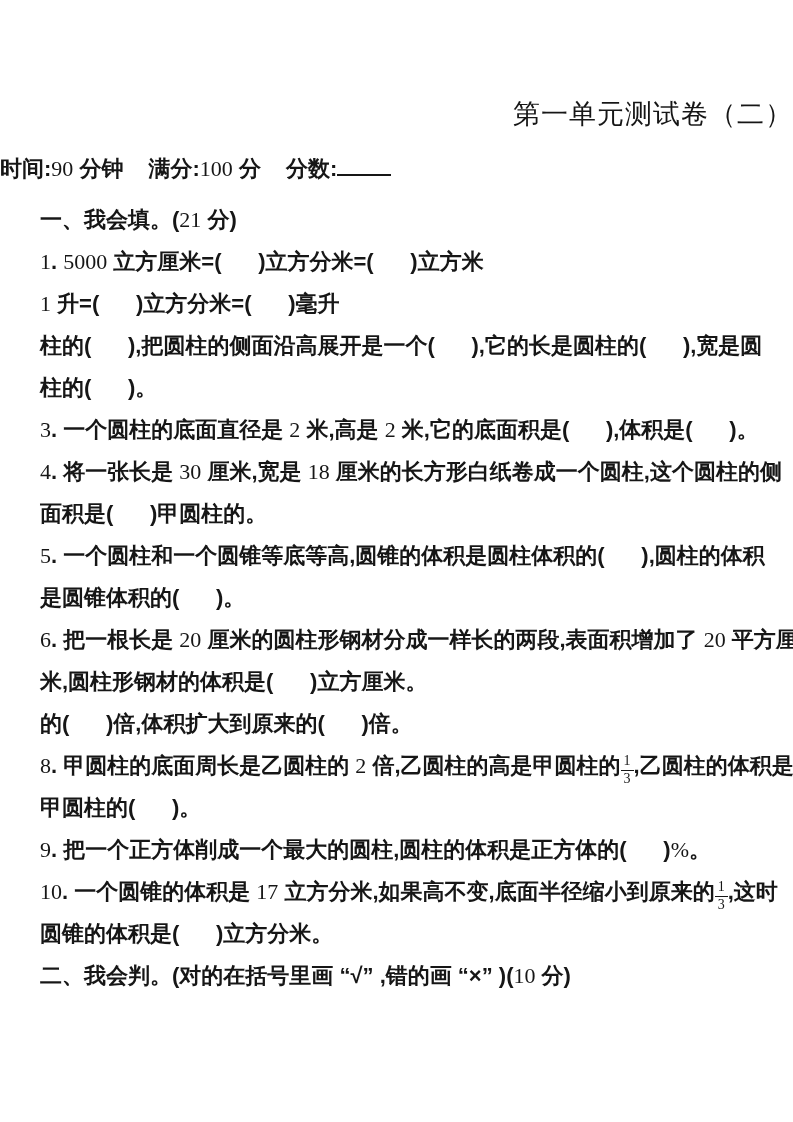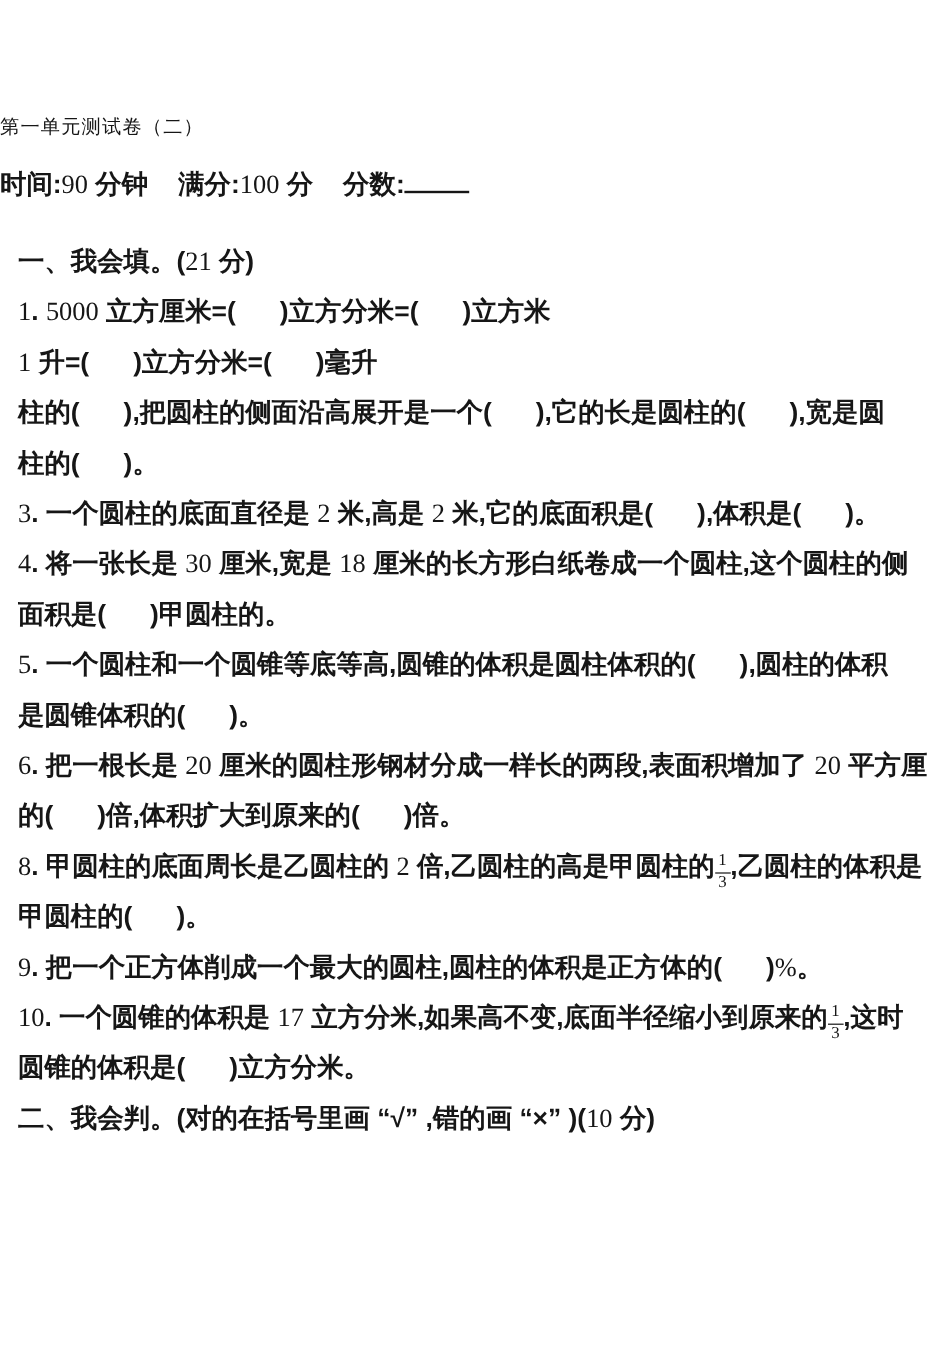--- a/index.html
+++ b/index.html
@@ -8,45 +8,45 @@
     height: 1122px;
     background: #ffffff;
     color: #161616;
     font-family: "Liberation Sans", "DejaVu Sans", sans-serif;
     overflow: hidden;
   }
   .page { position: relative; width: 793px; height: 1122px; }
 
   .title {
     margin: 96px 0 0 0;
-    text-align: left;
+    text-align: right;
     font-family: "Liberation Serif", "DejaVu Serif", serif;
     font-weight: 400;
-    font-size: 16px;
+    font-size: 27px;
     letter-spacing: 1px;
   }
 
   .meta {
     margin-top: 22px;
     padding-right: 30px;
     font-weight: 700;
     font-size: 22px;
     white-space: pre;
   }
   .meta .gap { margin-left: 25px; }
   .score-blank {
     display: inline-block;
     width: 54px;
     height: 0.9em;
     border-bottom: 2px solid #161616;
   }
 
   .content {
-    margin-top: 28px;
-    padding-left: 15px;
+    margin-top: 15px;
+    padding-left: 40px;
     padding-right: 18px;
   }
   .line {
     height: 42px;
     line-height: 42px;
     font-size: 22px;
     font-weight: 700;
     white-space: pre;
   }
 
@@ -90,20 +90,21 @@
 
     <div class="line"><span class="num">3</span>. 一个圆柱的底面直径是 <span class="num">2</span> 米,高是 <span class="num">2</span> 米,它的底面积是(      ),体积是(      )。</div>
 
     <div class="line"><span class="num">4</span>. 将一张长是 <span class="num">30</span> 厘米,宽是 <span class="num">18</span> 厘米的长方形白纸卷成一个圆柱,这个圆柱的侧</div>
     <div class="line">面积是(      )甲圆柱的。</div>
 
     <div class="line"><span class="num">5</span>. 一个圆柱和一个圆锥等底等高,圆锥的体积是圆柱体积的(      ),圆柱的体积</div>
     <div class="line">是圆锥体积的(      )。</div>
 
     <div class="line"><span class="num">6</span>. 把一根长是 <span class="num">20</span> 厘米的圆柱形钢材分成一样长的两段,表面积增加了 <span class="num">20</span> 平方厘</div>
+    <div class="line">米,圆柱形钢材的体积是(      )立方厘米。</div>
 
     <div class="line">的(      )倍,体积扩大到原来的(      )倍。</div>
 
     <div class="line"><span><span class="num">8</span>. 甲圆柱的底面周长是乙圆柱的 <span class="num">2</span> 倍,乙圆柱的高是甲圆柱的</span><span class="frac"><span class="n"><span class="num">1</span></span><span class="d"><span class="num">3</span></span></span><span>,乙圆柱的体积是</span></div>
     <div class="line">甲圆柱的(      )。</div>
 
     <div class="line"><span class="num">9</span>. 把一个正方体削成一个最大的圆柱,圆柱的体积是正方体的(      )<span class="num">%</span>。</div>
 
     <div class="line"><span><span class="num">10</span>. 一个圆锥的体积是 <span class="num">17</span> 立方分米,如果高不变,底面半径缩小到原来的</span><span class="frac"><span class="n"><span class="num">1</span></span><span class="d"><span class="num">3</span></span></span><span>,这时</span></div>
     <div class="line">圆锥的体积是(      )立方分米。</div>

